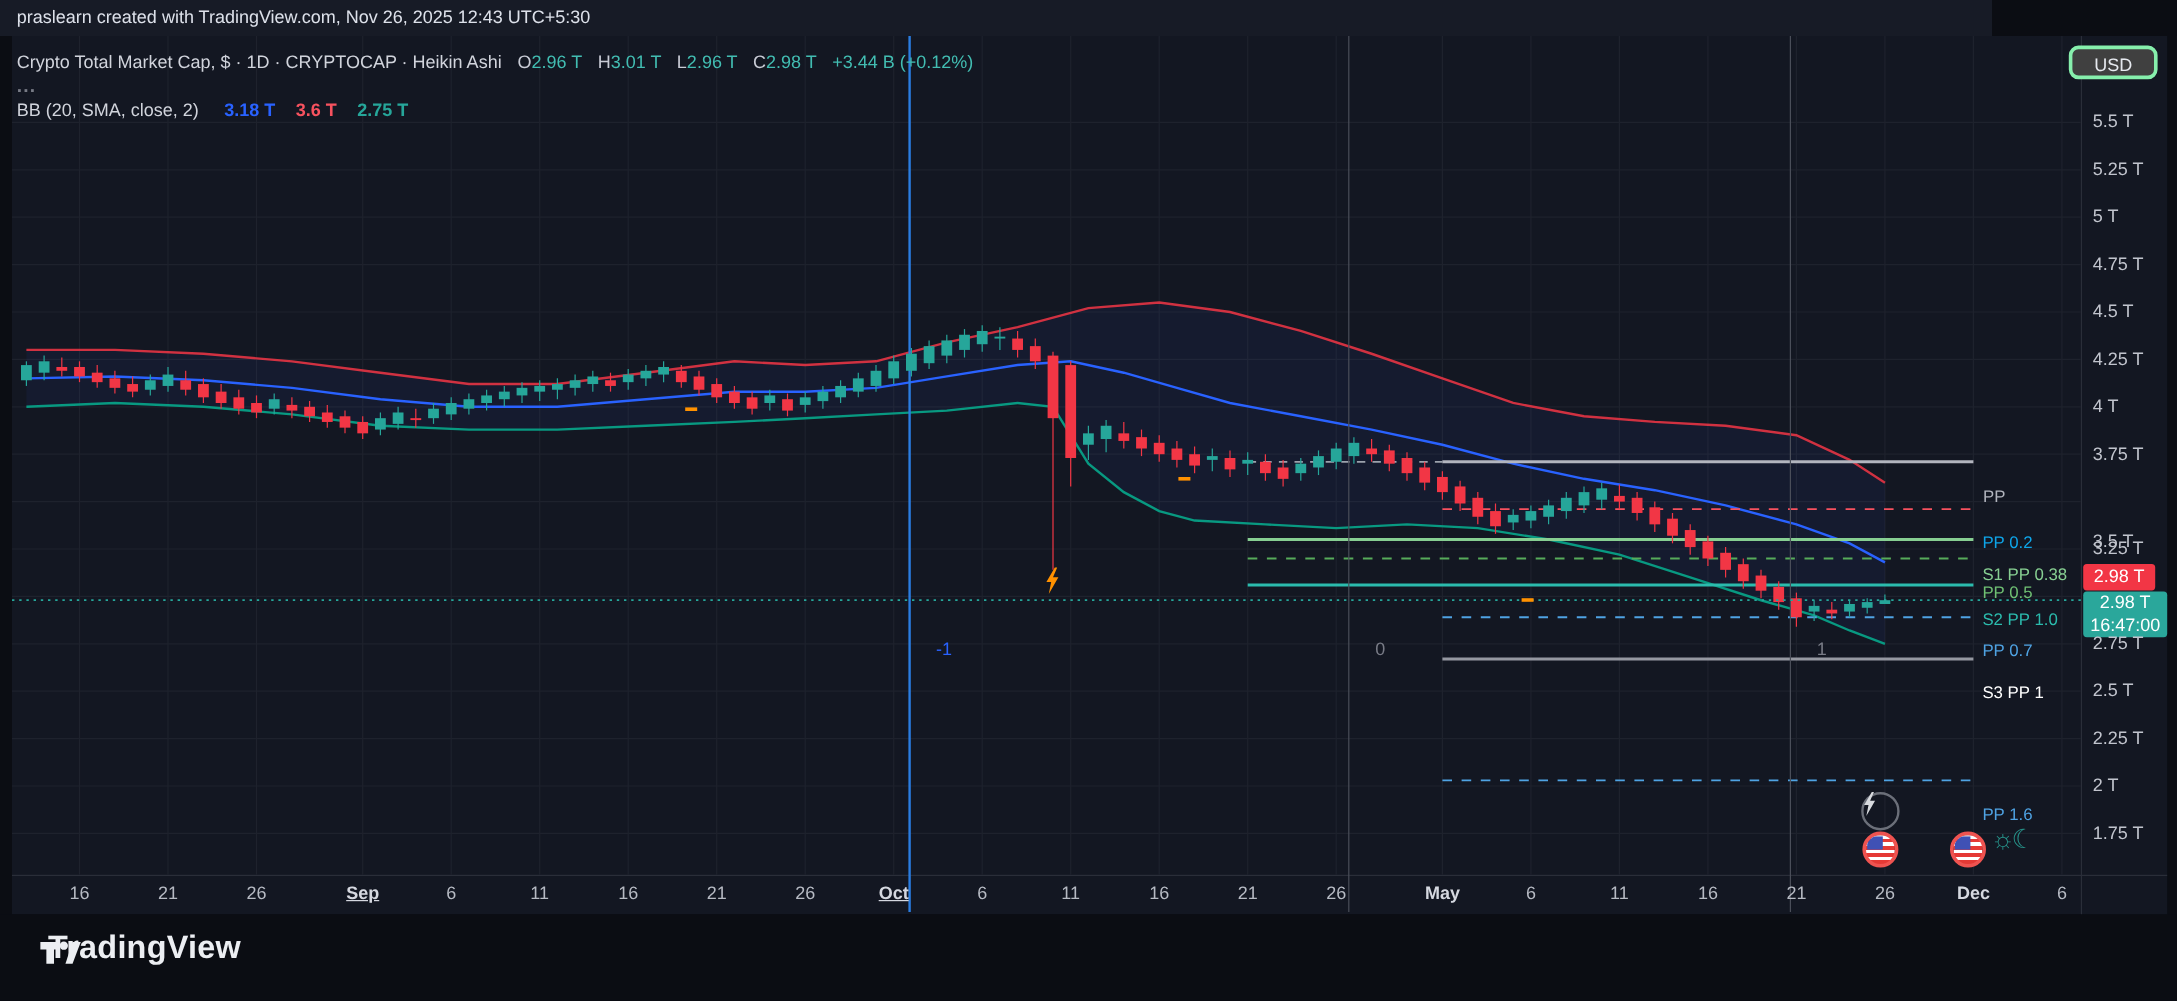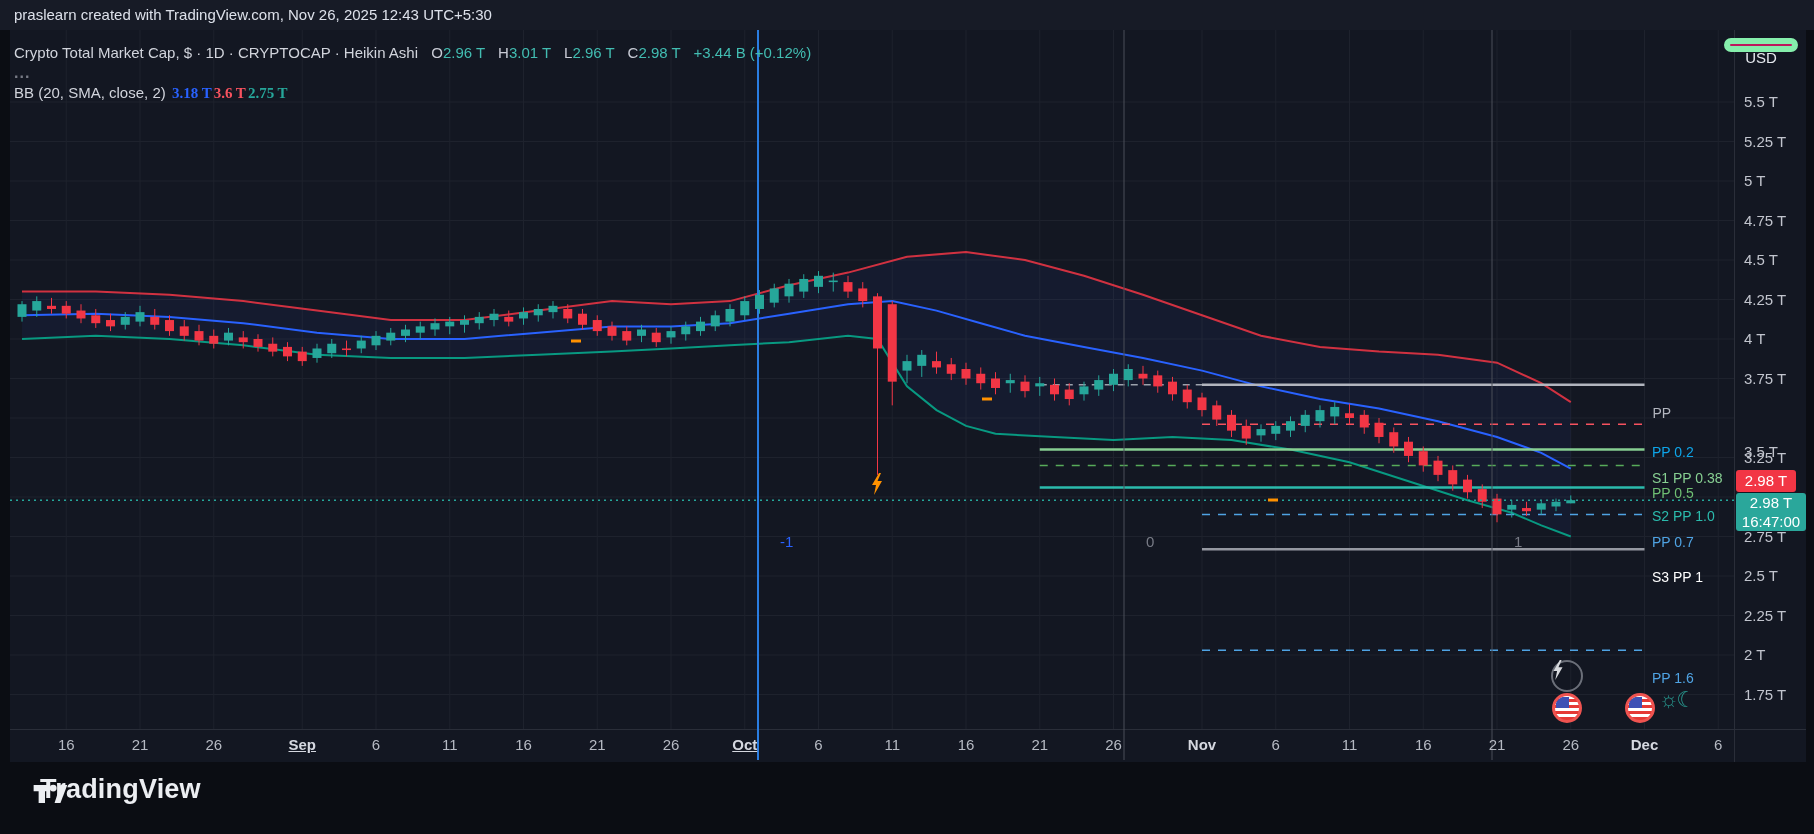--- a/index.html
+++ b/index.html
@@ -1,36 +1,36 @@
 <!DOCTYPE html>
 <html><head>
 <meta charset="utf-8">
 <style>
   html,body{margin:0;padding:0;background:#0b0d13;}
   body{width:1814px;height:834px;position:relative;overflow:hidden;
        font-family:"Liberation Sans","DejaVu Sans",sans-serif;
        -webkit-font-smoothing:antialiased;}
   .abs{position:absolute;}
-  #topbar{left:0;top:0;width:1814px;height:30px;background:#171b26;color:#dde1ea;
+  #topbar{left:0;top:0;width:1660px;height:30px;background:#171b26;color:#dde1ea;
           font-size:15px;line-height:30px;padding-left:14px;box-sizing:border-box;}
   #chartwrap{left:0;top:30px;width:1814px;height:732px;background:#131722;}
   #leftstrip{left:0;top:30px;width:10px;height:732px;background:#0b0d13;}
   #rightstrip{left:1806px;top:30px;width:8px;height:732px;background:#0b0d13;}
   #axiscol{left:1734px;top:30px;width:72px;height:732px;background:#131722;border-left:1px solid #2a2e39;}
   #timesep{left:10px;top:729px;width:1796px;height:1px;background:#2a2e39;}
   #bottombar{left:0;top:762px;width:1814px;height:72px;background:#0b0d13;}
   svg{position:absolute;left:0;top:0;}
   .legend{left:14px;top:44px;color:#d1d4dc;font-size:15px;white-space:nowrap;}
   .ohlc-k{color:#c9ccd6;margin-left:9px;}
   .ohlc-v{color:#42bdb2;}
   .chg{color:#42bdb2;margin-left:9px;}
   .more{left:14px;top:64px;color:#787b86;font-size:16px;font-weight:bold;letter-spacing:1px;}
   .bbrow{left:14px;top:84px;color:#d1d4dc;font-size:15px;}
-  .bb-v{margin-left:2px;font-weight:bold;font-family:Liberation Serif, serif;}
-  #usdbtn{left:1724px;top:38px;width:74px;height:14px;background:#be185d;border:6px solid #86efac;
+  .bb-v{margin-left:17px;font-weight:bold;}
+  #usdbtn{left:1724px;top:38px;width:74px;height:28px;background:#404040;border:3px solid #86efac;
           border-radius:8px;color:#e6e9ef;font-size:15px;text-align:center;line-height:28px;box-sizing:border-box;}
   .pricelabel{position:absolute;left:1744px;color:#c1c4cd;font-size:15px;}
   .timelabel{position:absolute;top:736px;color:#b6bac3;font-size:15px;transform:translateX(-50%);}
   .timelabel.bold{font-weight:bold;color:#d5d8e0;}
   .pivotlabel{position:absolute;font-size:14px;white-space:nowrap;margin-top:28px;}
   .vlab{position:absolute;font-size:15px;}
   .badge{position:absolute;left:1736px;color:#fff;font-size:15px;text-align:center;border-radius:3px;}
   #badge-red{top:470px;width:60px;height:22px;line-height:22px;background:#f23645;}
   #badge-green{top:493px;width:70px;height:38px;line-height:19px;background:#2aa79b;}
   #brand{left:30px;top:774px;display:flex;align-items:center;color:#eceef2;}
@@ -377,21 +377,21 @@
     <span class="timelabel" style="left: 449.75px;">11</span>
     <span class="timelabel" style="left: 523.5px;">16</span>
     <span class="timelabel" style="left: 597.25px;">21</span>
     <span class="timelabel" style="left: 671px;">26</span>
     <span class="timelabel bold" style="left: 744.75px; text-decoration: underline;">Oct</span>
     <span class="timelabel" style="left: 818.5px;">6</span>
     <span class="timelabel" style="left: 892.25px;">11</span>
     <span class="timelabel" style="left: 966px;">16</span>
     <span class="timelabel" style="left: 1039.75px;">21</span>
     <span class="timelabel" style="left: 1113.5px;">26</span>
-    <span class="timelabel bold" style="left: 1202px;">Nov</span>
+    <span class="timelabel bold" style="left: 1202px;">May</span>
     <span class="timelabel" style="left: 1275.75px;">6</span>
     <span class="timelabel" style="left: 1349.5px;">11</span>
     <span class="timelabel" style="left: 1423.25px;">16</span>
     <span class="timelabel" style="left: 1497px;">21</span>
     <span class="timelabel" style="left: 1570.75px;">26</span>
     <span class="timelabel bold" style="left: 1644.5px;">Dec</span>
     <span class="timelabel" style="left: 1718.25px;">6</span>
   </div>
 <div id="pivotlabels">
     <span class="pivotlabel" style="left: 1652.5px; top: 376.82px; color: rgb(178, 181, 190);">PP</span>

